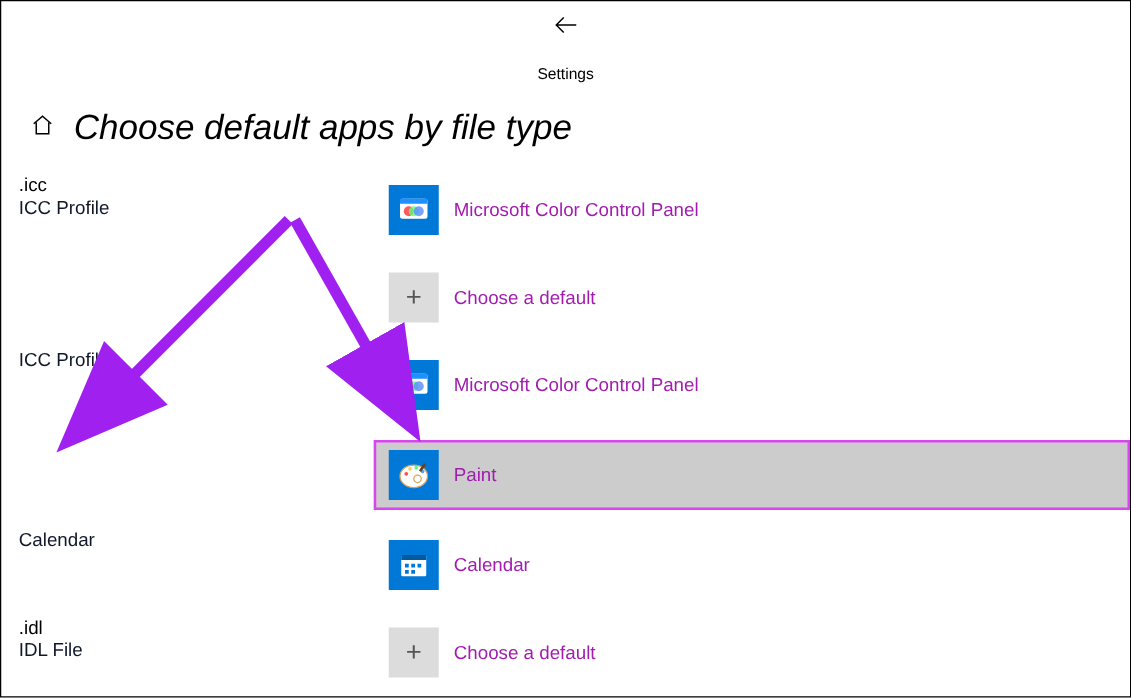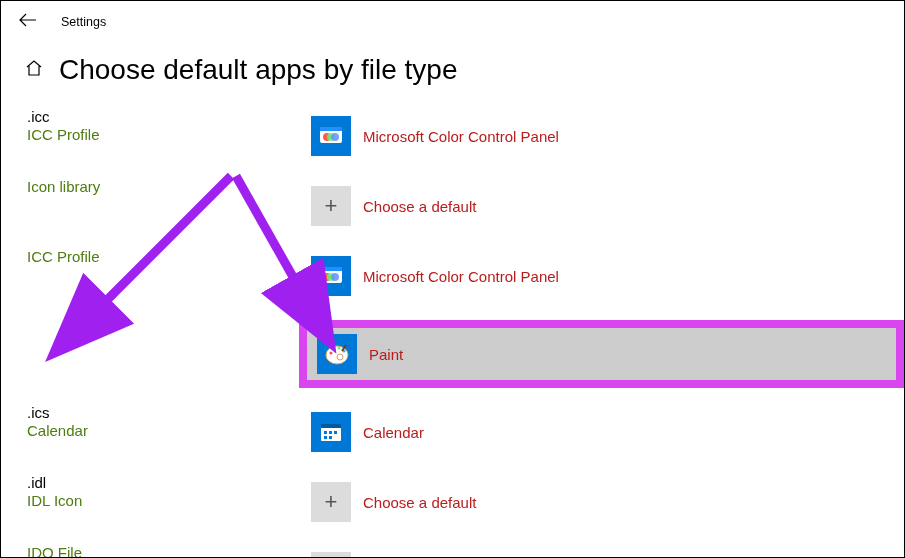--- a/index.html
+++ b/index.html
@@ -12,66 +12,68 @@
     height: 558px;
     border: 1px solid #000;
     position: relative;
     overflow: hidden;
   }
   .header {
     display: flex;
     align-items: center;
     padding: 8px 12px;
     gap: 18px;
+    flex-direction: column;
   }
   .back-arrow {
     font-size: 18px;
     cursor: pointer;
     padding: 2px 6px;
   }
   .header-title {
     font-size: 12.5px;
     color: #000;
   }
   .title-row {
     display: flex;
     align-items: center;
     gap: 16px;
     padding: 12px 24px 20px 24px;
+    font-style: italic;
   }
   .home-icon {
     font-size: 18px;
     cursor: pointer;
   }
   .page-title {
     font-size: 28px;
     font-weight: 400;
   }
   .content {
     display: block;
     position: relative;
   }
   .row {
     display: flex;
     align-items: flex-start;
     padding: 0;
   }
   .left {
     width: 300px;
-    padding-left: 26px;
+    padding-left: 14px;
     padding-top: 2px;
   }
   .ext {
     font-size: 15px;
     color: #000;
     line-height: 1.2;
   }
   .ext-desc {
     font-size: 15px;
-    color: #4d7c0f;
+    color: #0f172a;
     line-height: 1.2;
   }
   .right {
     flex: 1;
     display: flex;
     align-items: center;
     gap: 10px;
     padding: 4px 0;
     min-height: 56px;
   }
@@ -81,41 +83,41 @@
   .app-hit {
     display: flex;
     align-items: center;
     gap: 12px;
     padding: 6px 10px;
     cursor: pointer;
     flex: 1;
   }
   .app-hit.hover {
     background: #ccc;
-    border: 8px solid #d946ef;
+    border: 2px solid #d946ef;
     margin-left: -2px;
   }
   .app-icon {
     width: 40px;
     height: 40px;
     display: flex;
     align-items: center;
     justify-content: center;
     flex-shrink: 0;
   }
   .app-icon.blue { background: #0078d7; }
   .app-icon.gray { background: #dcdcdc; }
   .plus {
     font-size: 22px;
     color: #555;
     font-weight: 300;
   }
   .app-name {
     font-size: 15px;
-    color: #b91c1c;
+    color: #a21caf;
   }
   
   .arrow {
     position: absolute;
     pointer-events: none;
   }
   .arrow svg { overflow: visible; }
 </style>
 </head>
 <body>
@@ -156,21 +158,20 @@
             <circle cx="18" cy="15" r="4" fill="#5a8aff" opacity="0.8"></circle>
           </svg>
         </div>
         <span class="app-name">Microsoft Color Control Panel</span>
       </div>
     </div>
   </div>
 
   <div class="row app-row">
     <div class="left">
-      <div class="ext-desc">Icon library</div>
     </div>
     <div class="right">
       <div class="app-hit">
         <div class="app-icon gray">
             <span class="plus">+</span>
           </div>
         <span class="app-name">Choose a default</span>
       </div>
     </div>
   </div>
@@ -212,21 +213,20 @@
             <path d="M24 6 L20 12" stroke="#6b3e1e" stroke-width="2"></path>
           </svg>
         </div>
         <span class="app-name">Paint</span>
       </div>
     </div>
   </div>
 
   <div class="row app-row">
     <div class="left">
-      <div class="ext">.ics</div>
       <div class="ext-desc">Calendar</div>
     </div>
     <div class="right">
       <div class="app-hit">
         <div class="app-icon blue">
           <svg width="26" height="26" viewBox="0 0 26 26">
             <rect x="3" y="5" width="20" height="17" fill="#fff" rx="1"></rect>
             <rect x="3" y="5" width="20" height="4" fill="#005a9e"></rect>
             <rect x="6" y="12" width="3" height="3" fill="#0078d7"></rect>
             <rect x="11" y="12" width="3" height="3" fill="#0078d7"></rect>
@@ -236,21 +236,21 @@
           </svg>
         </div>
         <span class="app-name">Calendar</span>
       </div>
     </div>
   </div>
 
   <div class="row app-row">
     <div class="left">
       <div class="ext">.idl</div>
-      <div class="ext-desc">IDL Icon</div>
+      <div class="ext-desc">IDL File</div>
     </div>
     <div class="right">
       <div class="app-hit">
         <div class="app-icon gray">
             <span class="plus">+</span>
           </div>
         <span class="app-name">Choose a default</span>
       </div>
     </div>
   </div>

